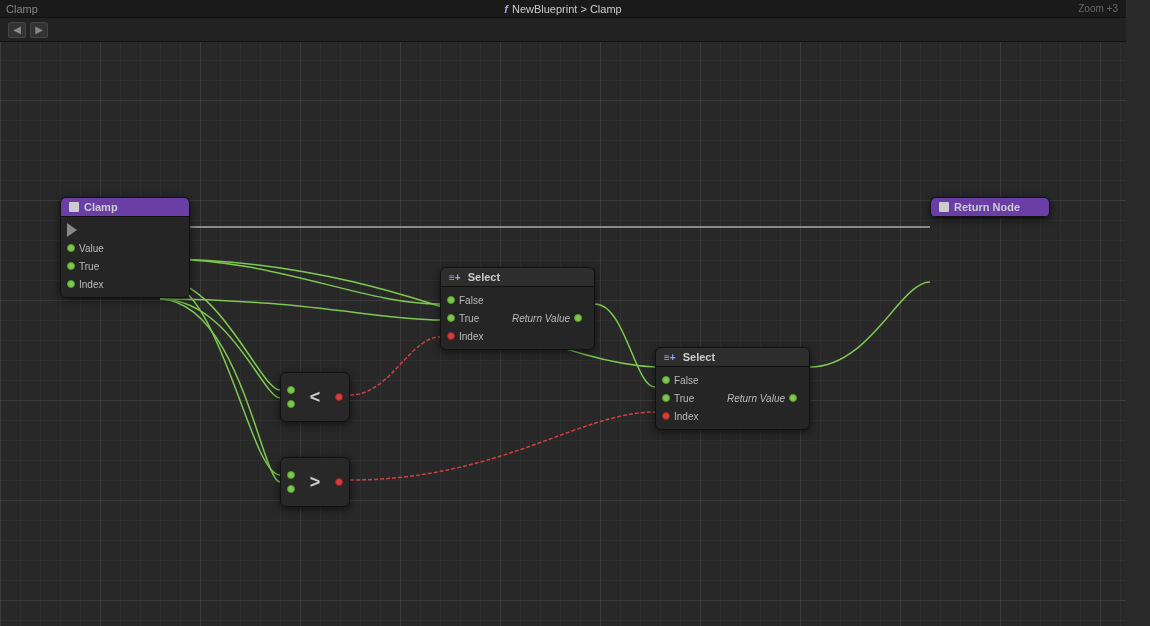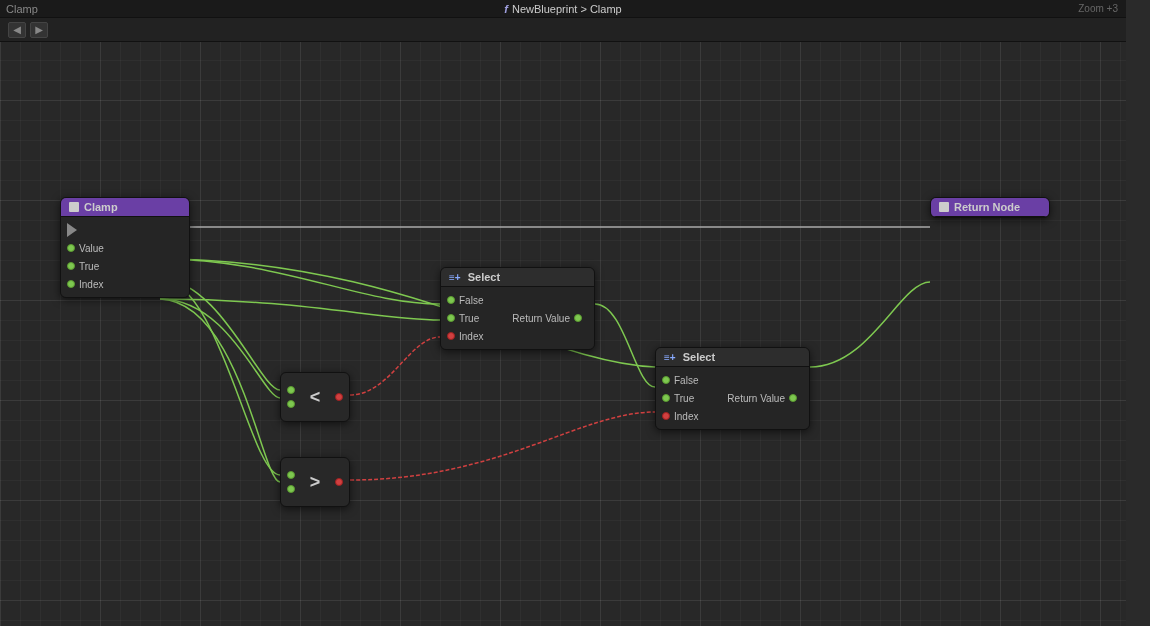--- a/index.html
+++ b/index.html
@@ -165,20 +165,21 @@
       width: 0; height: 0;
       border-style: solid;
       border-width: 7px 0 7px 10px;
       border-color: transparent transparent transparent #888;
       border-radius: 0;
       background: transparent;
     }
 
     .pin-row-right {
       justify-content: center;
+      font-style: italic;
     }
 
     
     .op-node {
       position: absolute;
       width: 70px; height: 50px;
       background: #282828;
       border: 1px solid #111;
       border-radius: 6px;
       display: flex;

